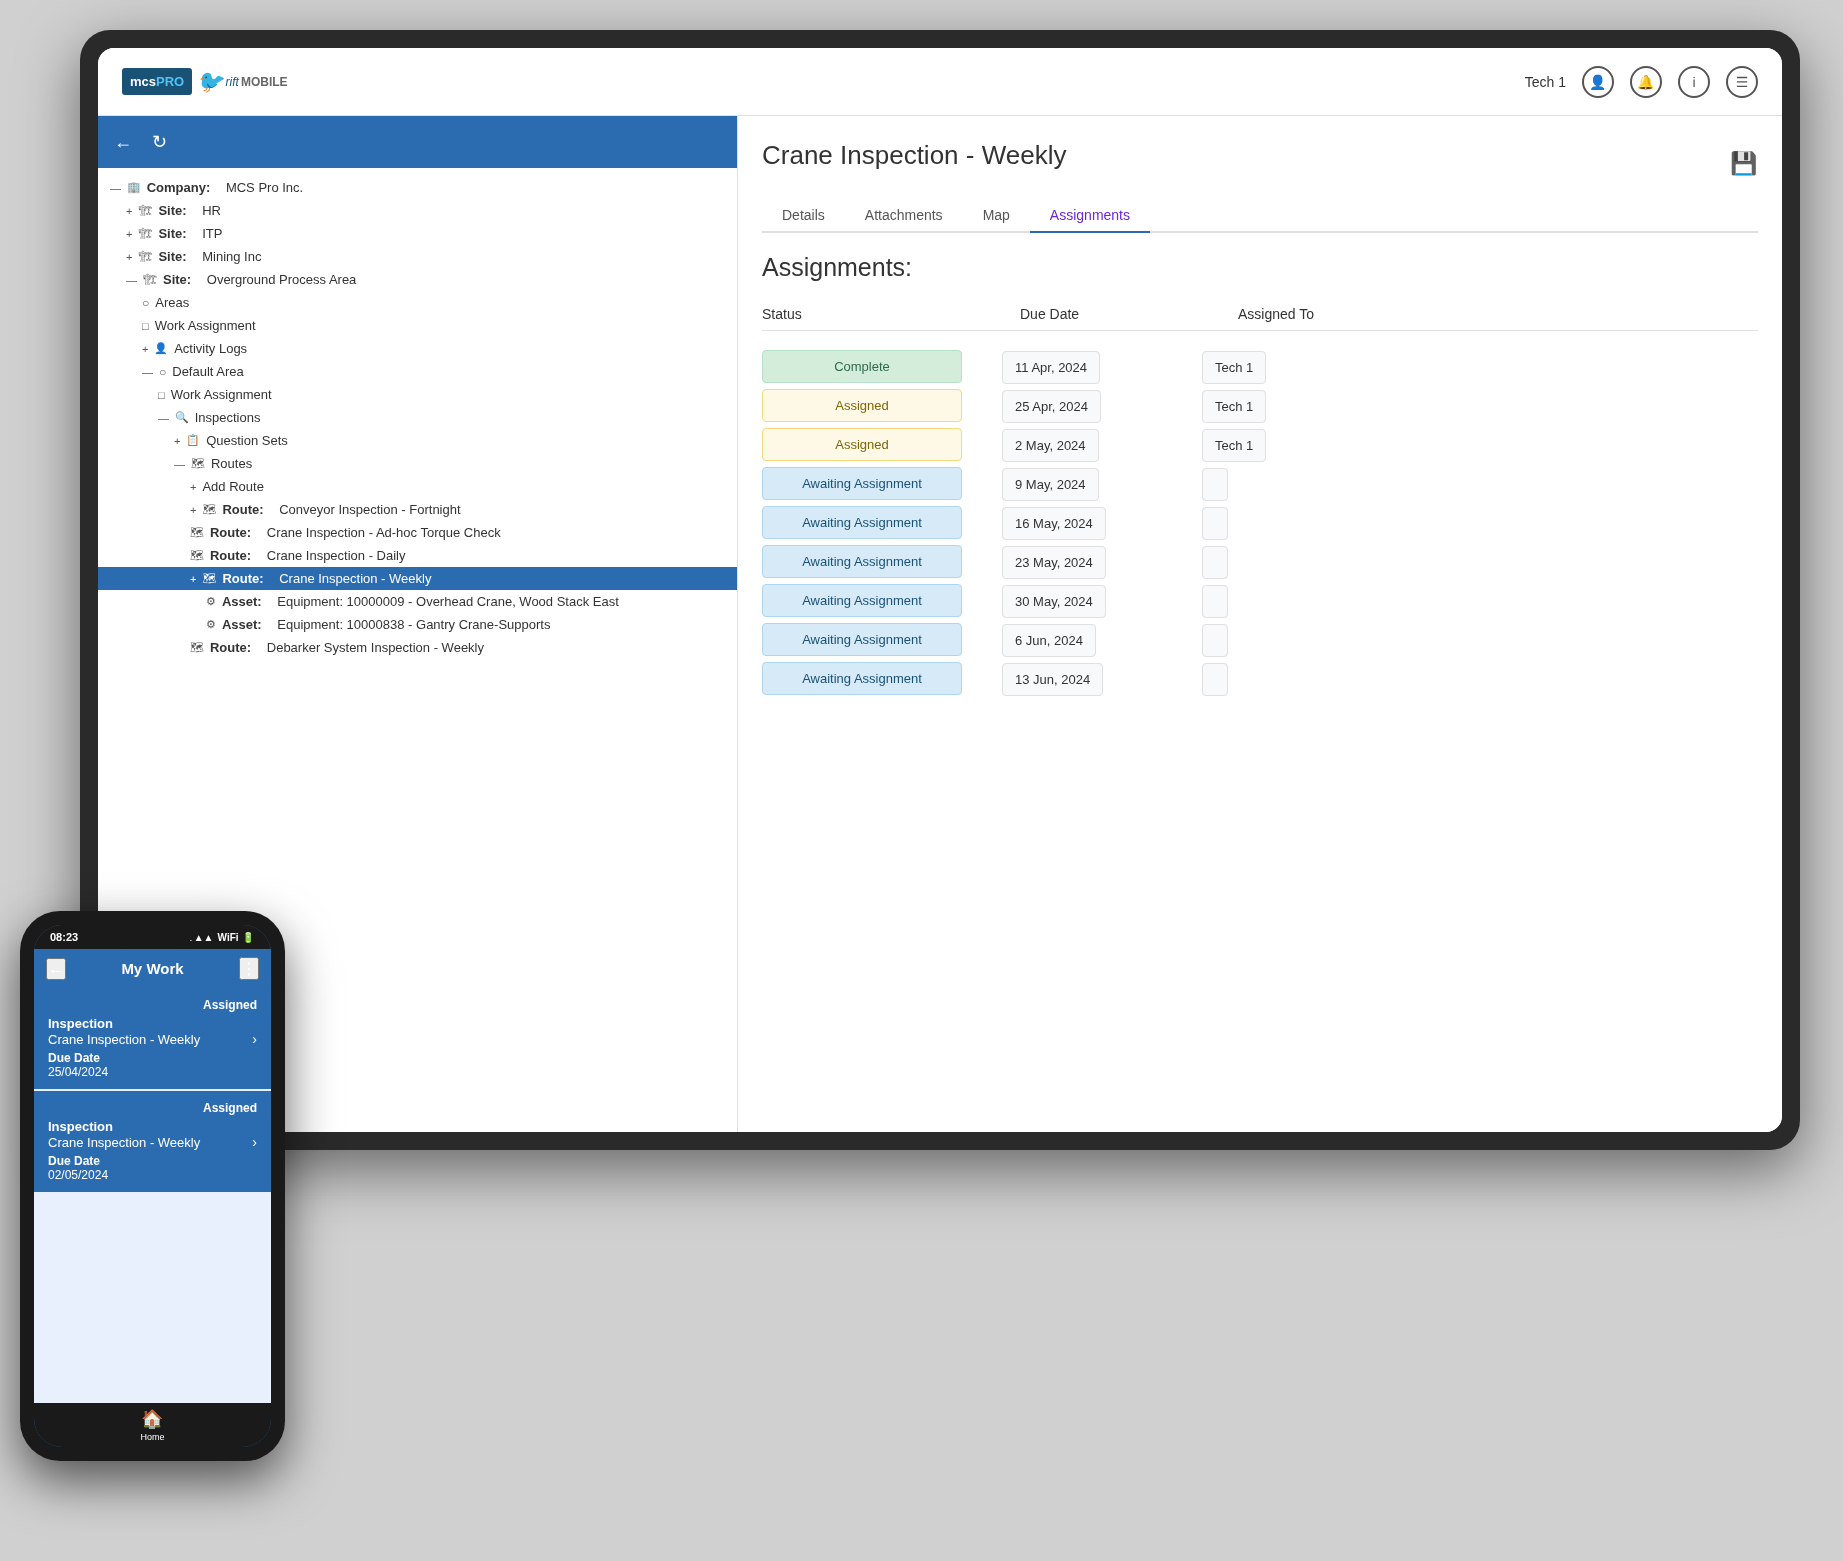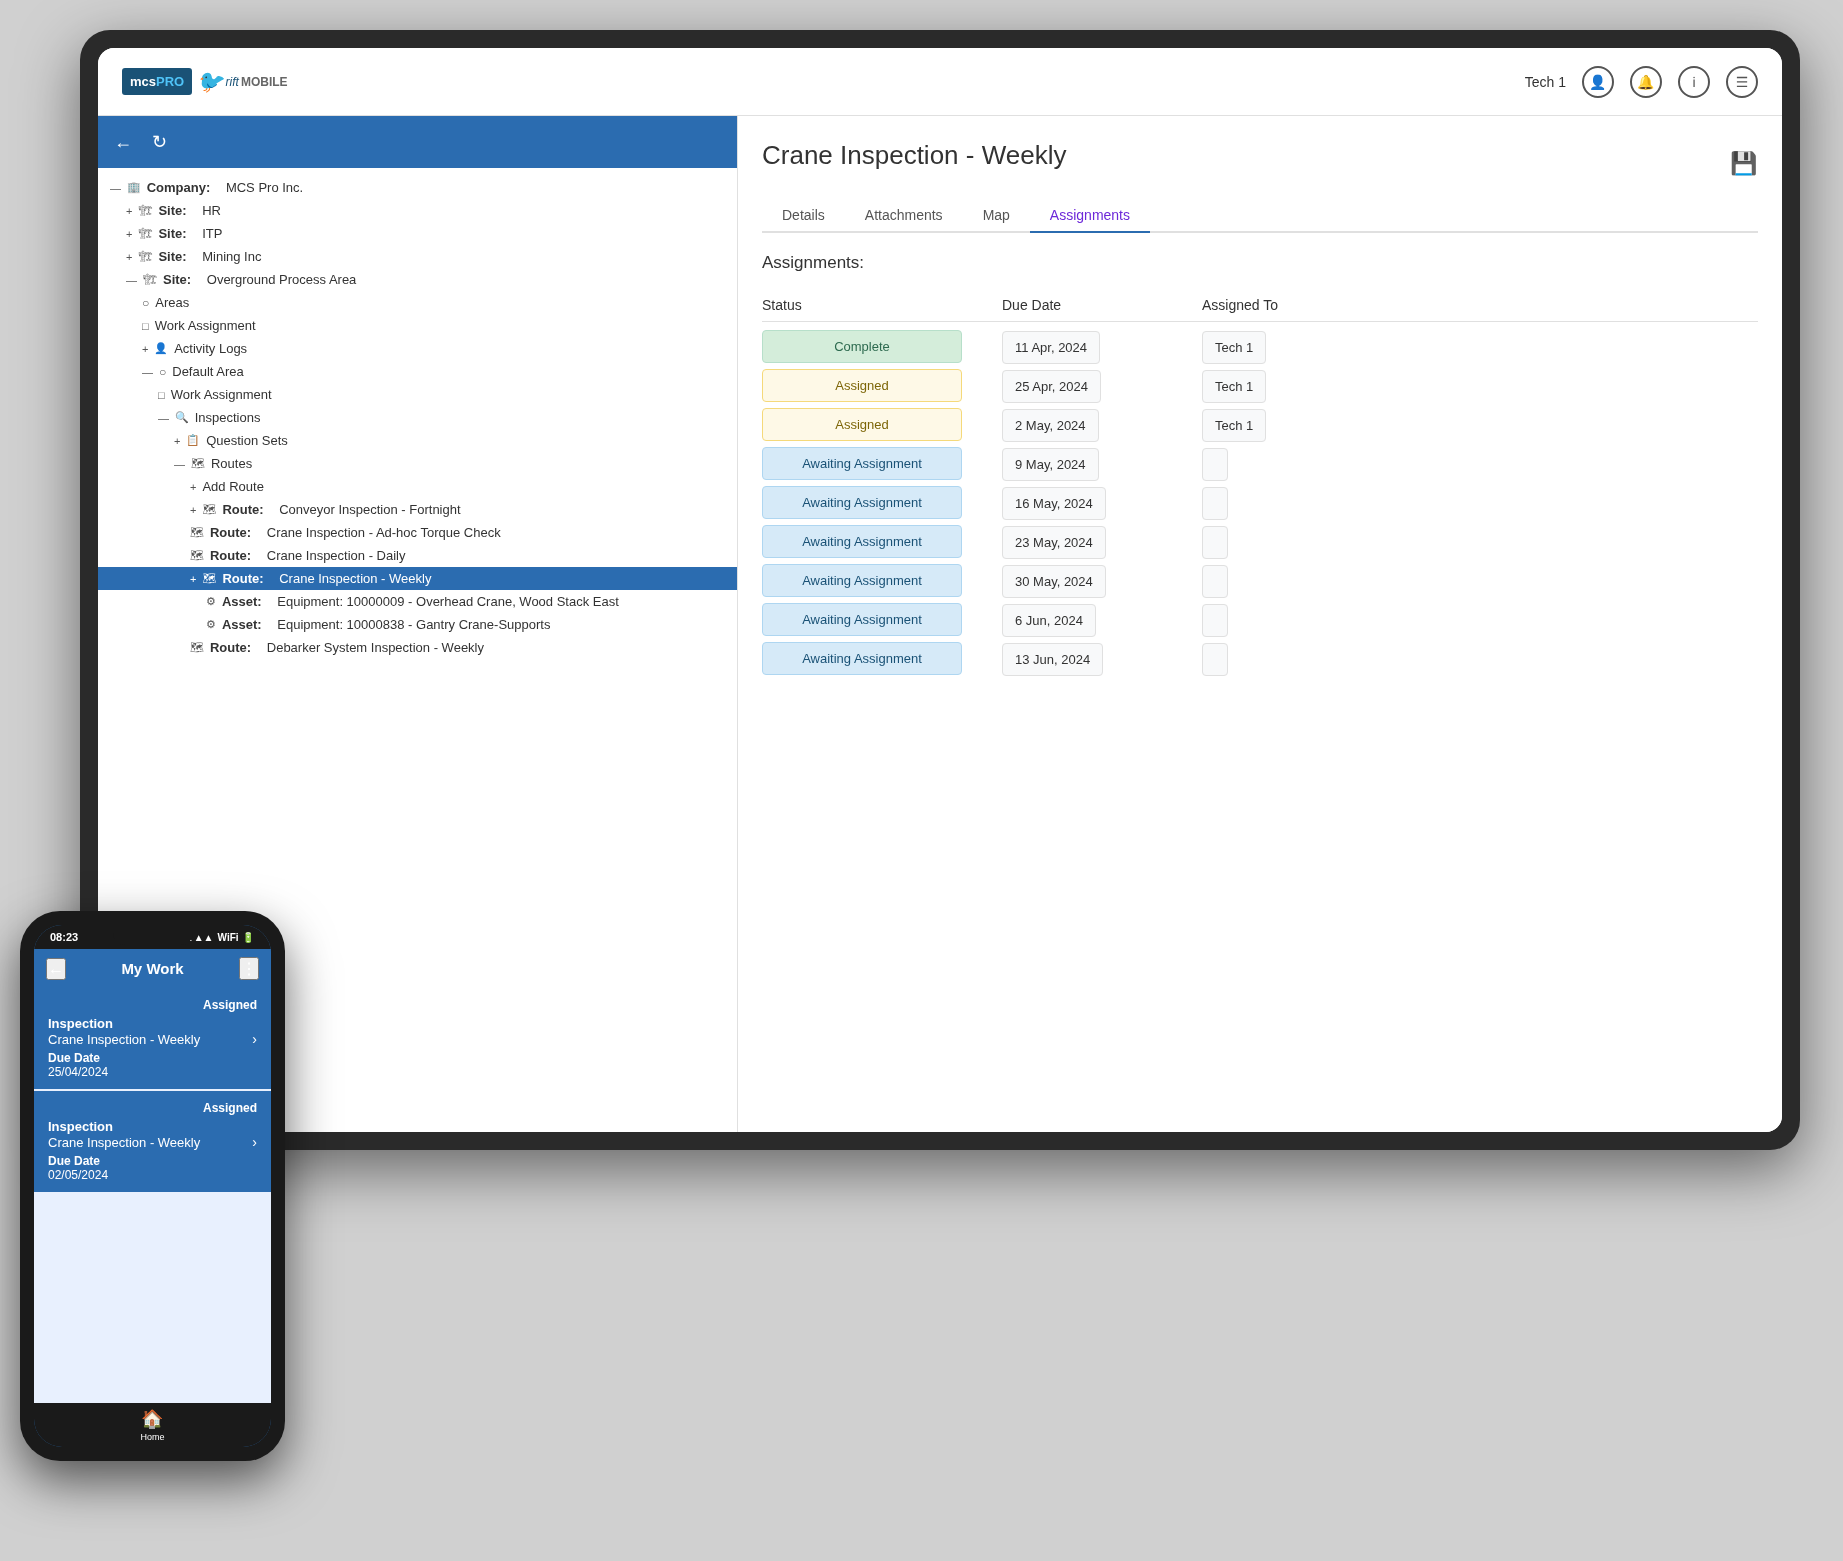--- a/index.html
+++ b/index.html
@@ -196,37 +196,38 @@
       margin-bottom: -2px;
     }
 
     .tab.active {
       color: #6d28d9;
       border-bottom: 2px solid #2b6cb0;
       font-weight: 500;
     }
 
     .section-title {
-      font-size: 17px;
+      font-size: 25px;
       font-weight: 400;
       color: #333;
       margin-bottom: 16px;
     }
 
     
     .assignments-table {
       width: 100%;
     }
 
     .table-header {
       display: grid;
       grid-template-columns: 240px 200px 1fr;
       padding: 8px 0;
       border-bottom: 1px solid #e0e0e0;
-      margin-bottom: 8px;
+      margin-bottom: 19px;
+      gap: 18px;
     }
 
     .col-header {
       font-size: 14px;
       font-weight: 500;
       color: #333;
     }
 
     .table-row {
       display: grid;

